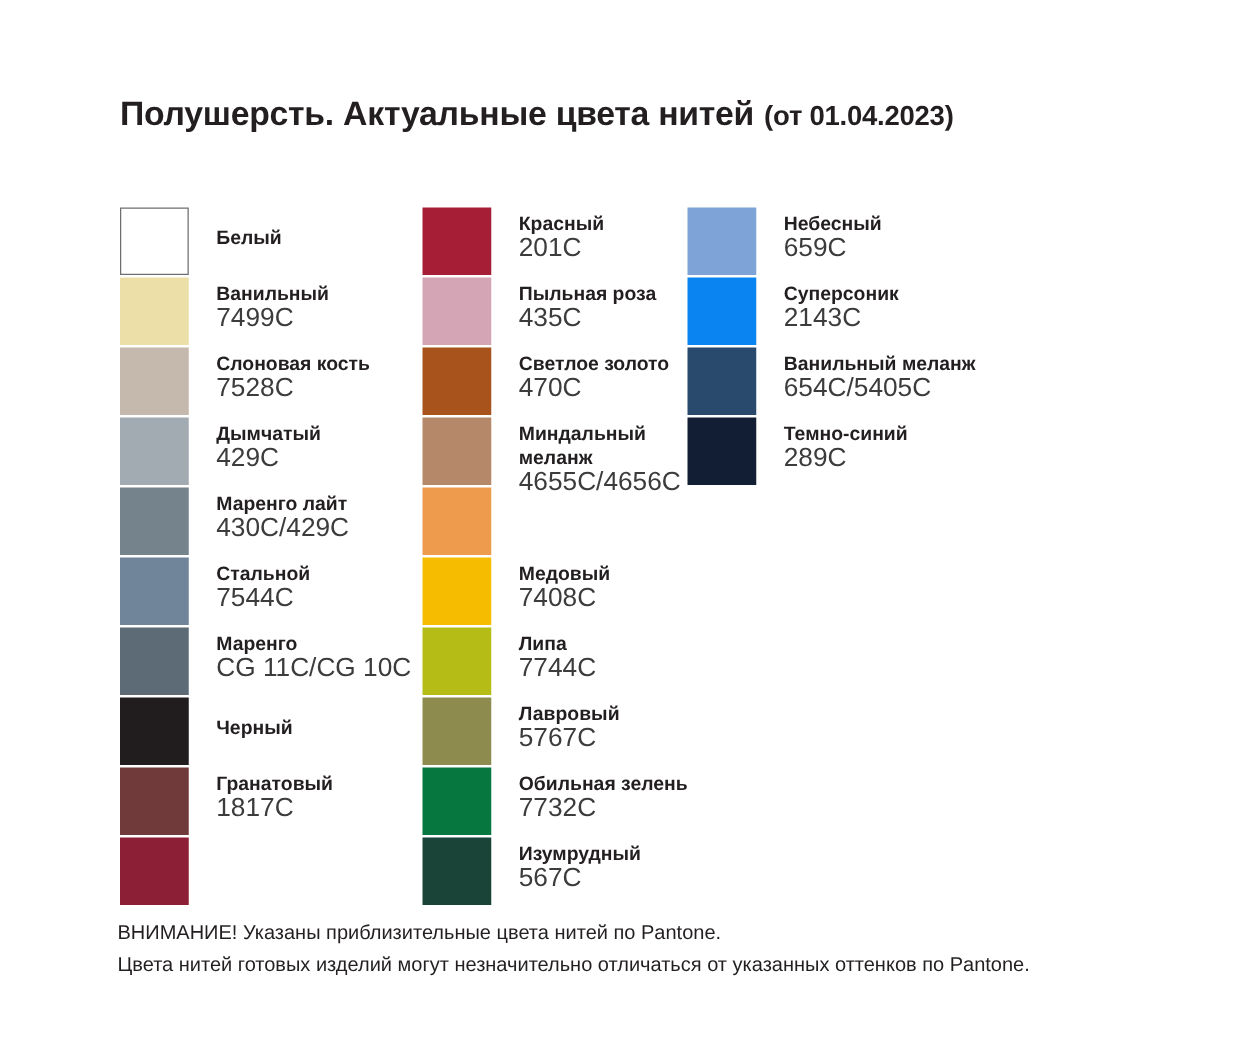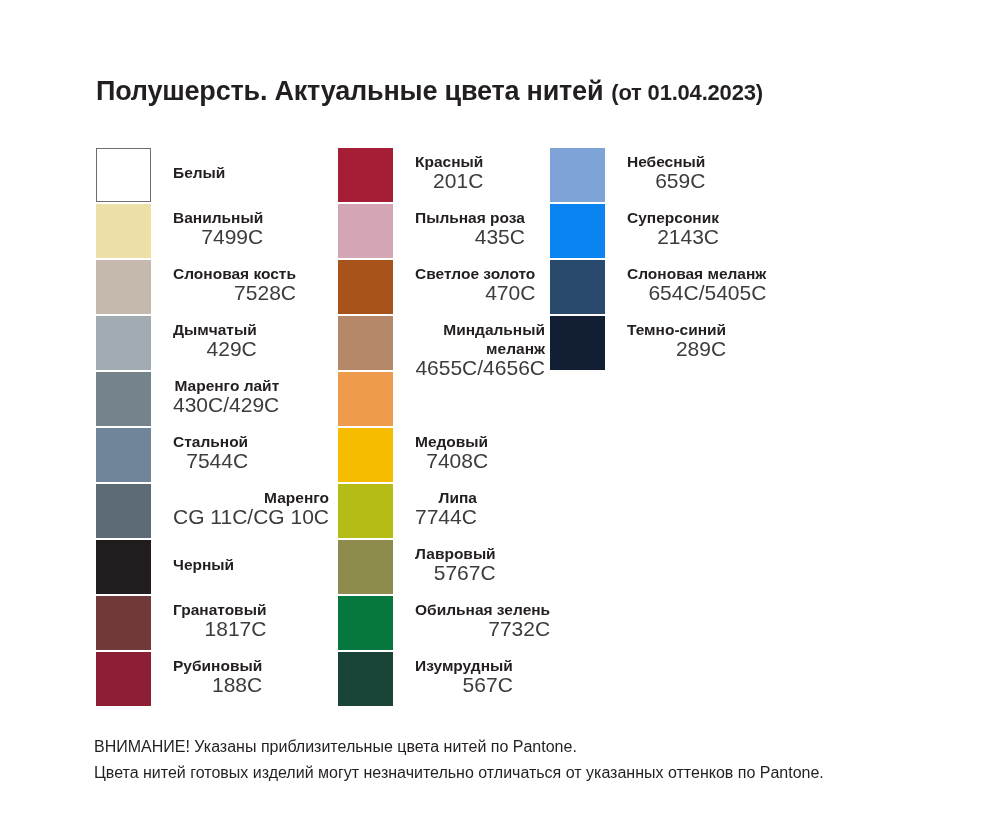--- a/index.html
+++ b/index.html
@@ -32,25 +32,24 @@
   }
   .title .date {
     font-size: 22px;
     font-weight: bold;
     letter-spacing: -0.2px;
     margin-left: 8px;
   }
   .columns {
     position: absolute;
     left: 96px;
-    top: 148px;
+    top: 166px;
     width: 840px;
     display: flex;
     flex-direction: row;
-    text-align: right;
   }
   .col {
     display: flex;
     flex-direction: column;
   }
   .col-0 { width: 222px; }
   .col-1 { width: 212px; padding-left: 20px; }
   .col-2 { width: 260px; }
 
   .row {
@@ -175,24 +174,20 @@
         </div>
         <div class="row">
           <div class="swatch" title="#713A3A" style="background: rgb(113, 58, 58);"></div>
           <div class="labels">
             <div class="name">Гранатовый</div>
             <div class="code">1817C</div>
           </div>
         </div>
         <div class="row">
           <div class="swatch" title="#8C1F35" style="background: rgb(140, 31, 53);"></div>
-          <div class="labels">
-            <div class="name">Рубиновый</div>
-            <div class="code">188C</div>
-          </div>
         </div>
       </div>
       <div class="col col-1">
         <div class="row">
           <div class="swatch" title="#A51E35" style="background: rgb(165, 30, 53);"></div>
           <div class="labels">
             <div class="name">Красный</div>
             <div class="code">201C</div>
           </div>
         </div>
@@ -267,21 +262,21 @@
         <div class="row">
           <div class="swatch" title="#0A84F0" style="background: rgb(10, 132, 240);"></div>
           <div class="labels">
             <div class="name">Суперсоник</div>
             <div class="code">2143C</div>
           </div>
         </div>
         <div class="row">
           <div class="swatch" title="#29496D" style="background: rgb(41, 73, 109);"></div>
           <div class="labels">
-            <div class="name">Слоновая меланж</div>
+            <div class="name">Ванильный меланж</div>
             <div class="code">654C/5405C</div>
           </div>
         </div>
         <div class="row">
           <div class="swatch" title="#111E33" style="background: rgb(17, 30, 51);"></div>
           <div class="labels">
             <div class="name">Темно-синий</div>
             <div class="code">289C</div>
           </div>
         </div>

